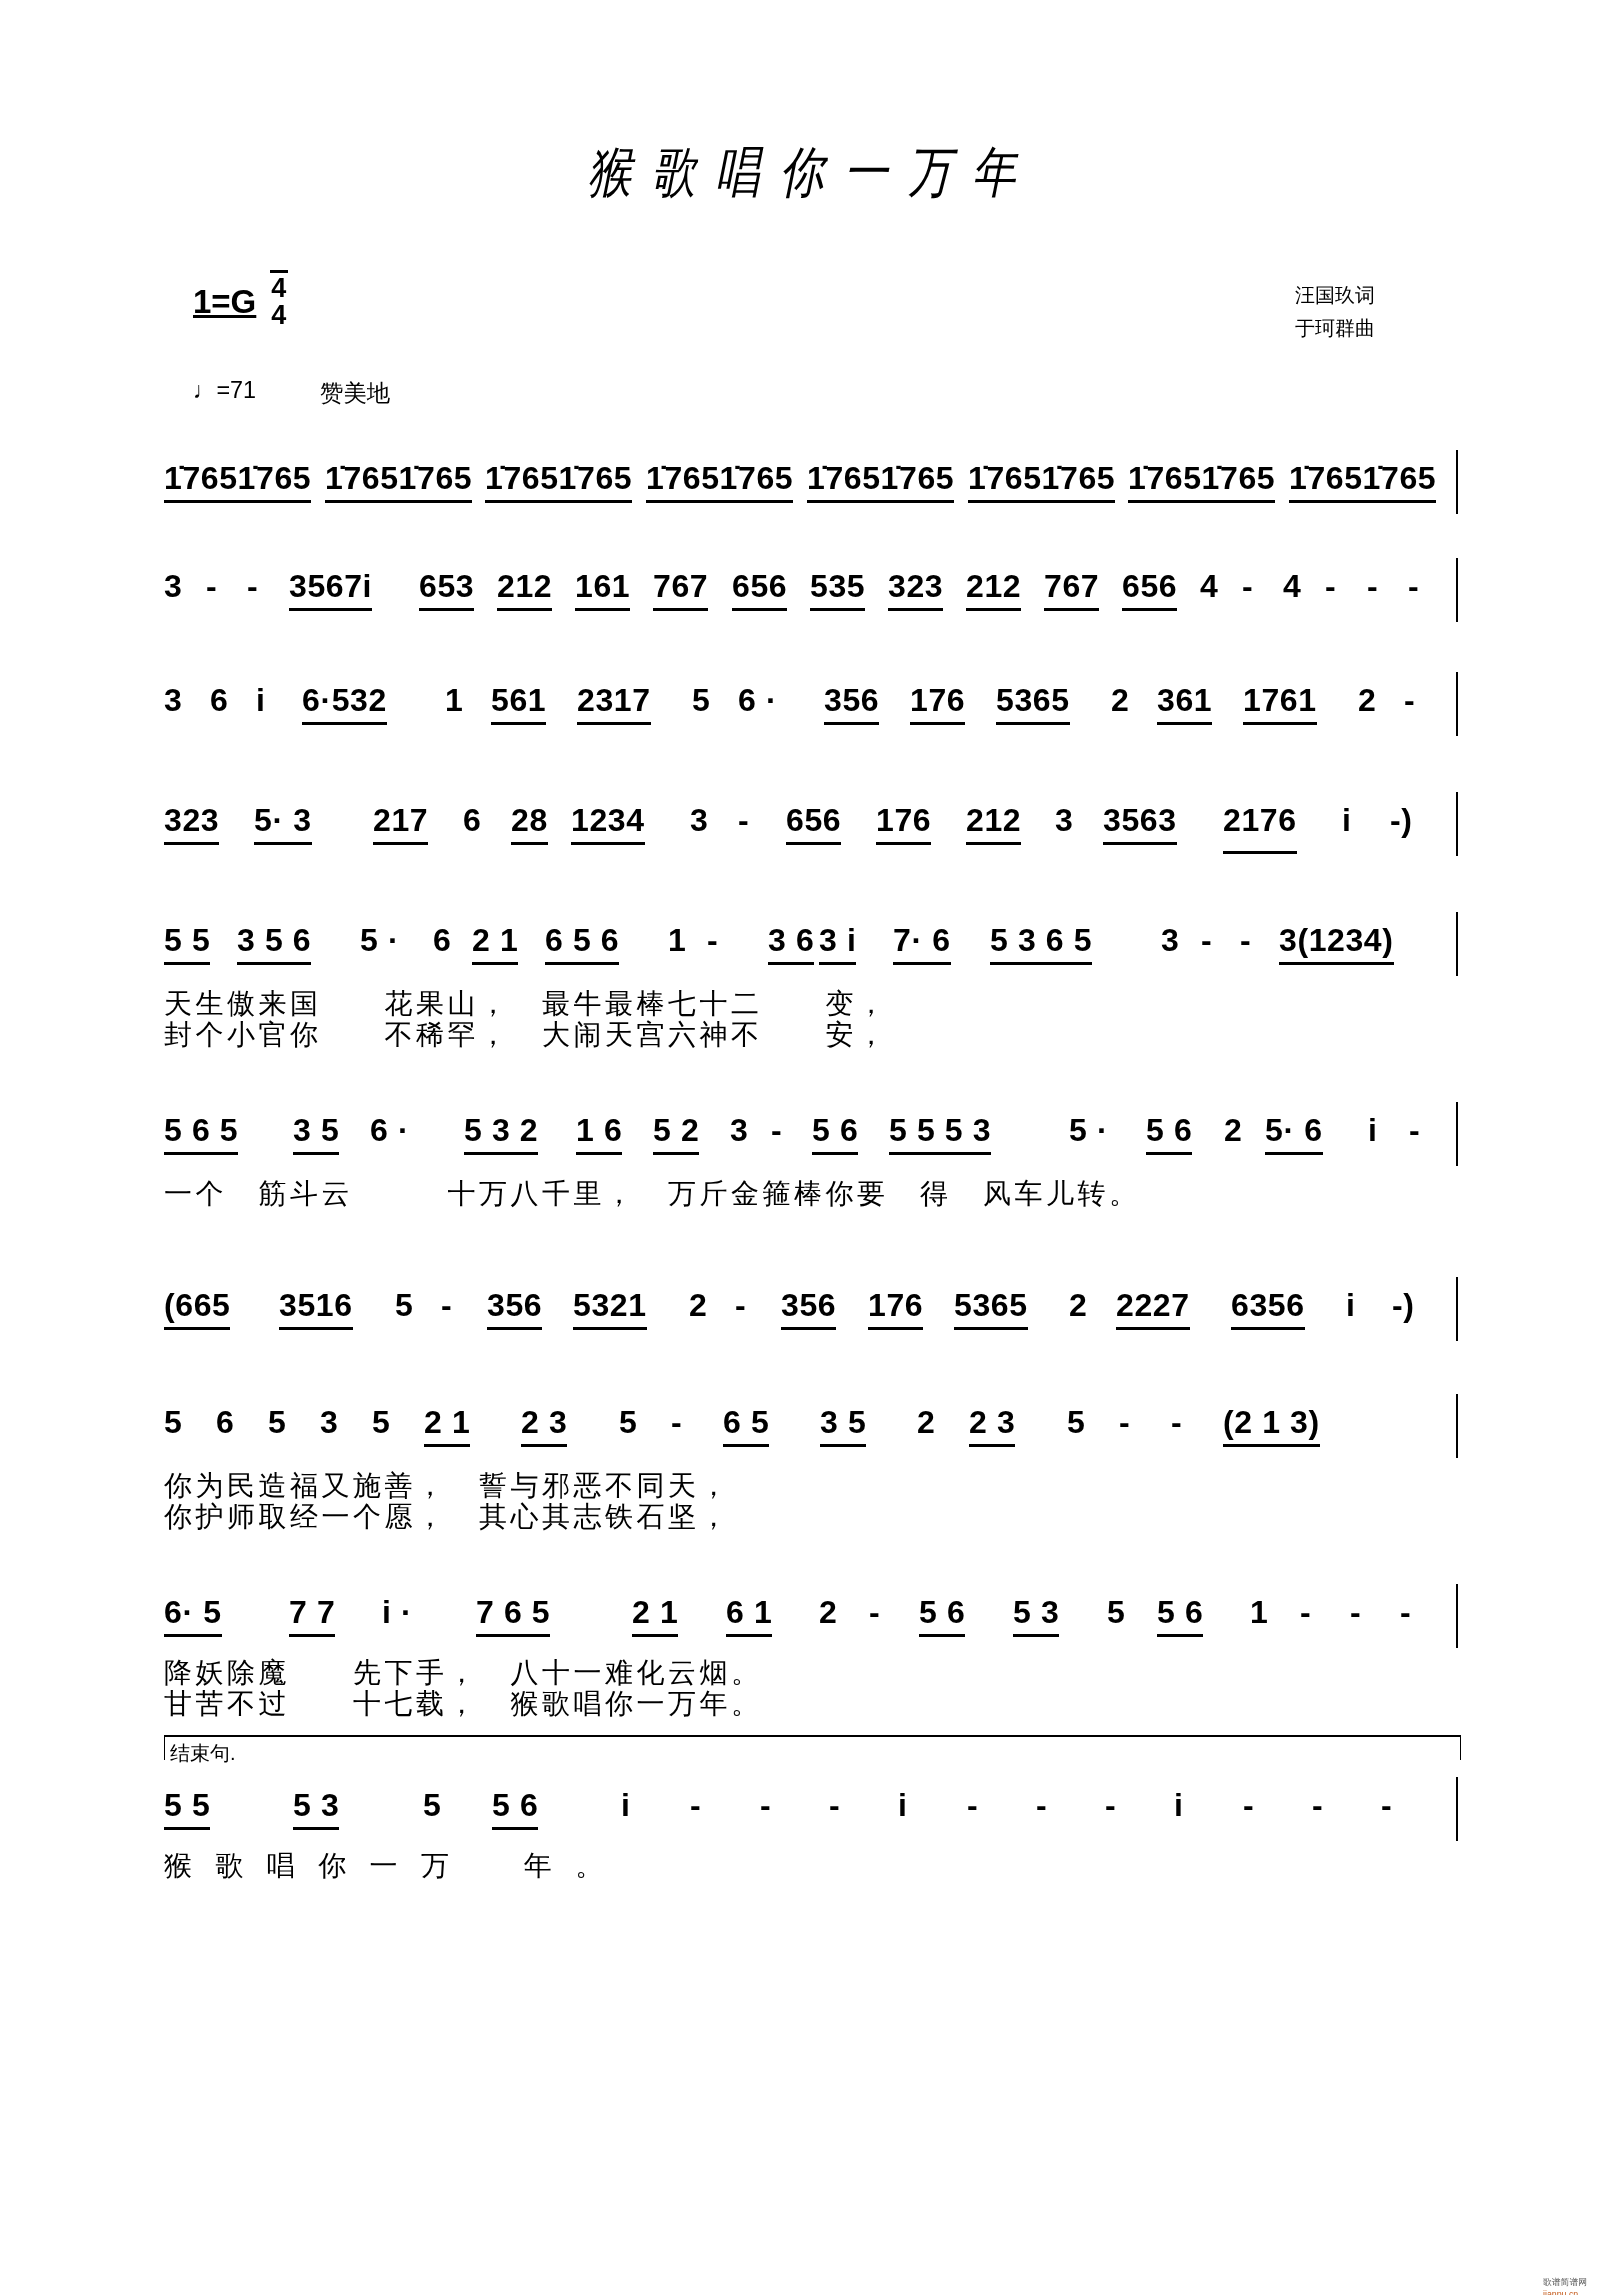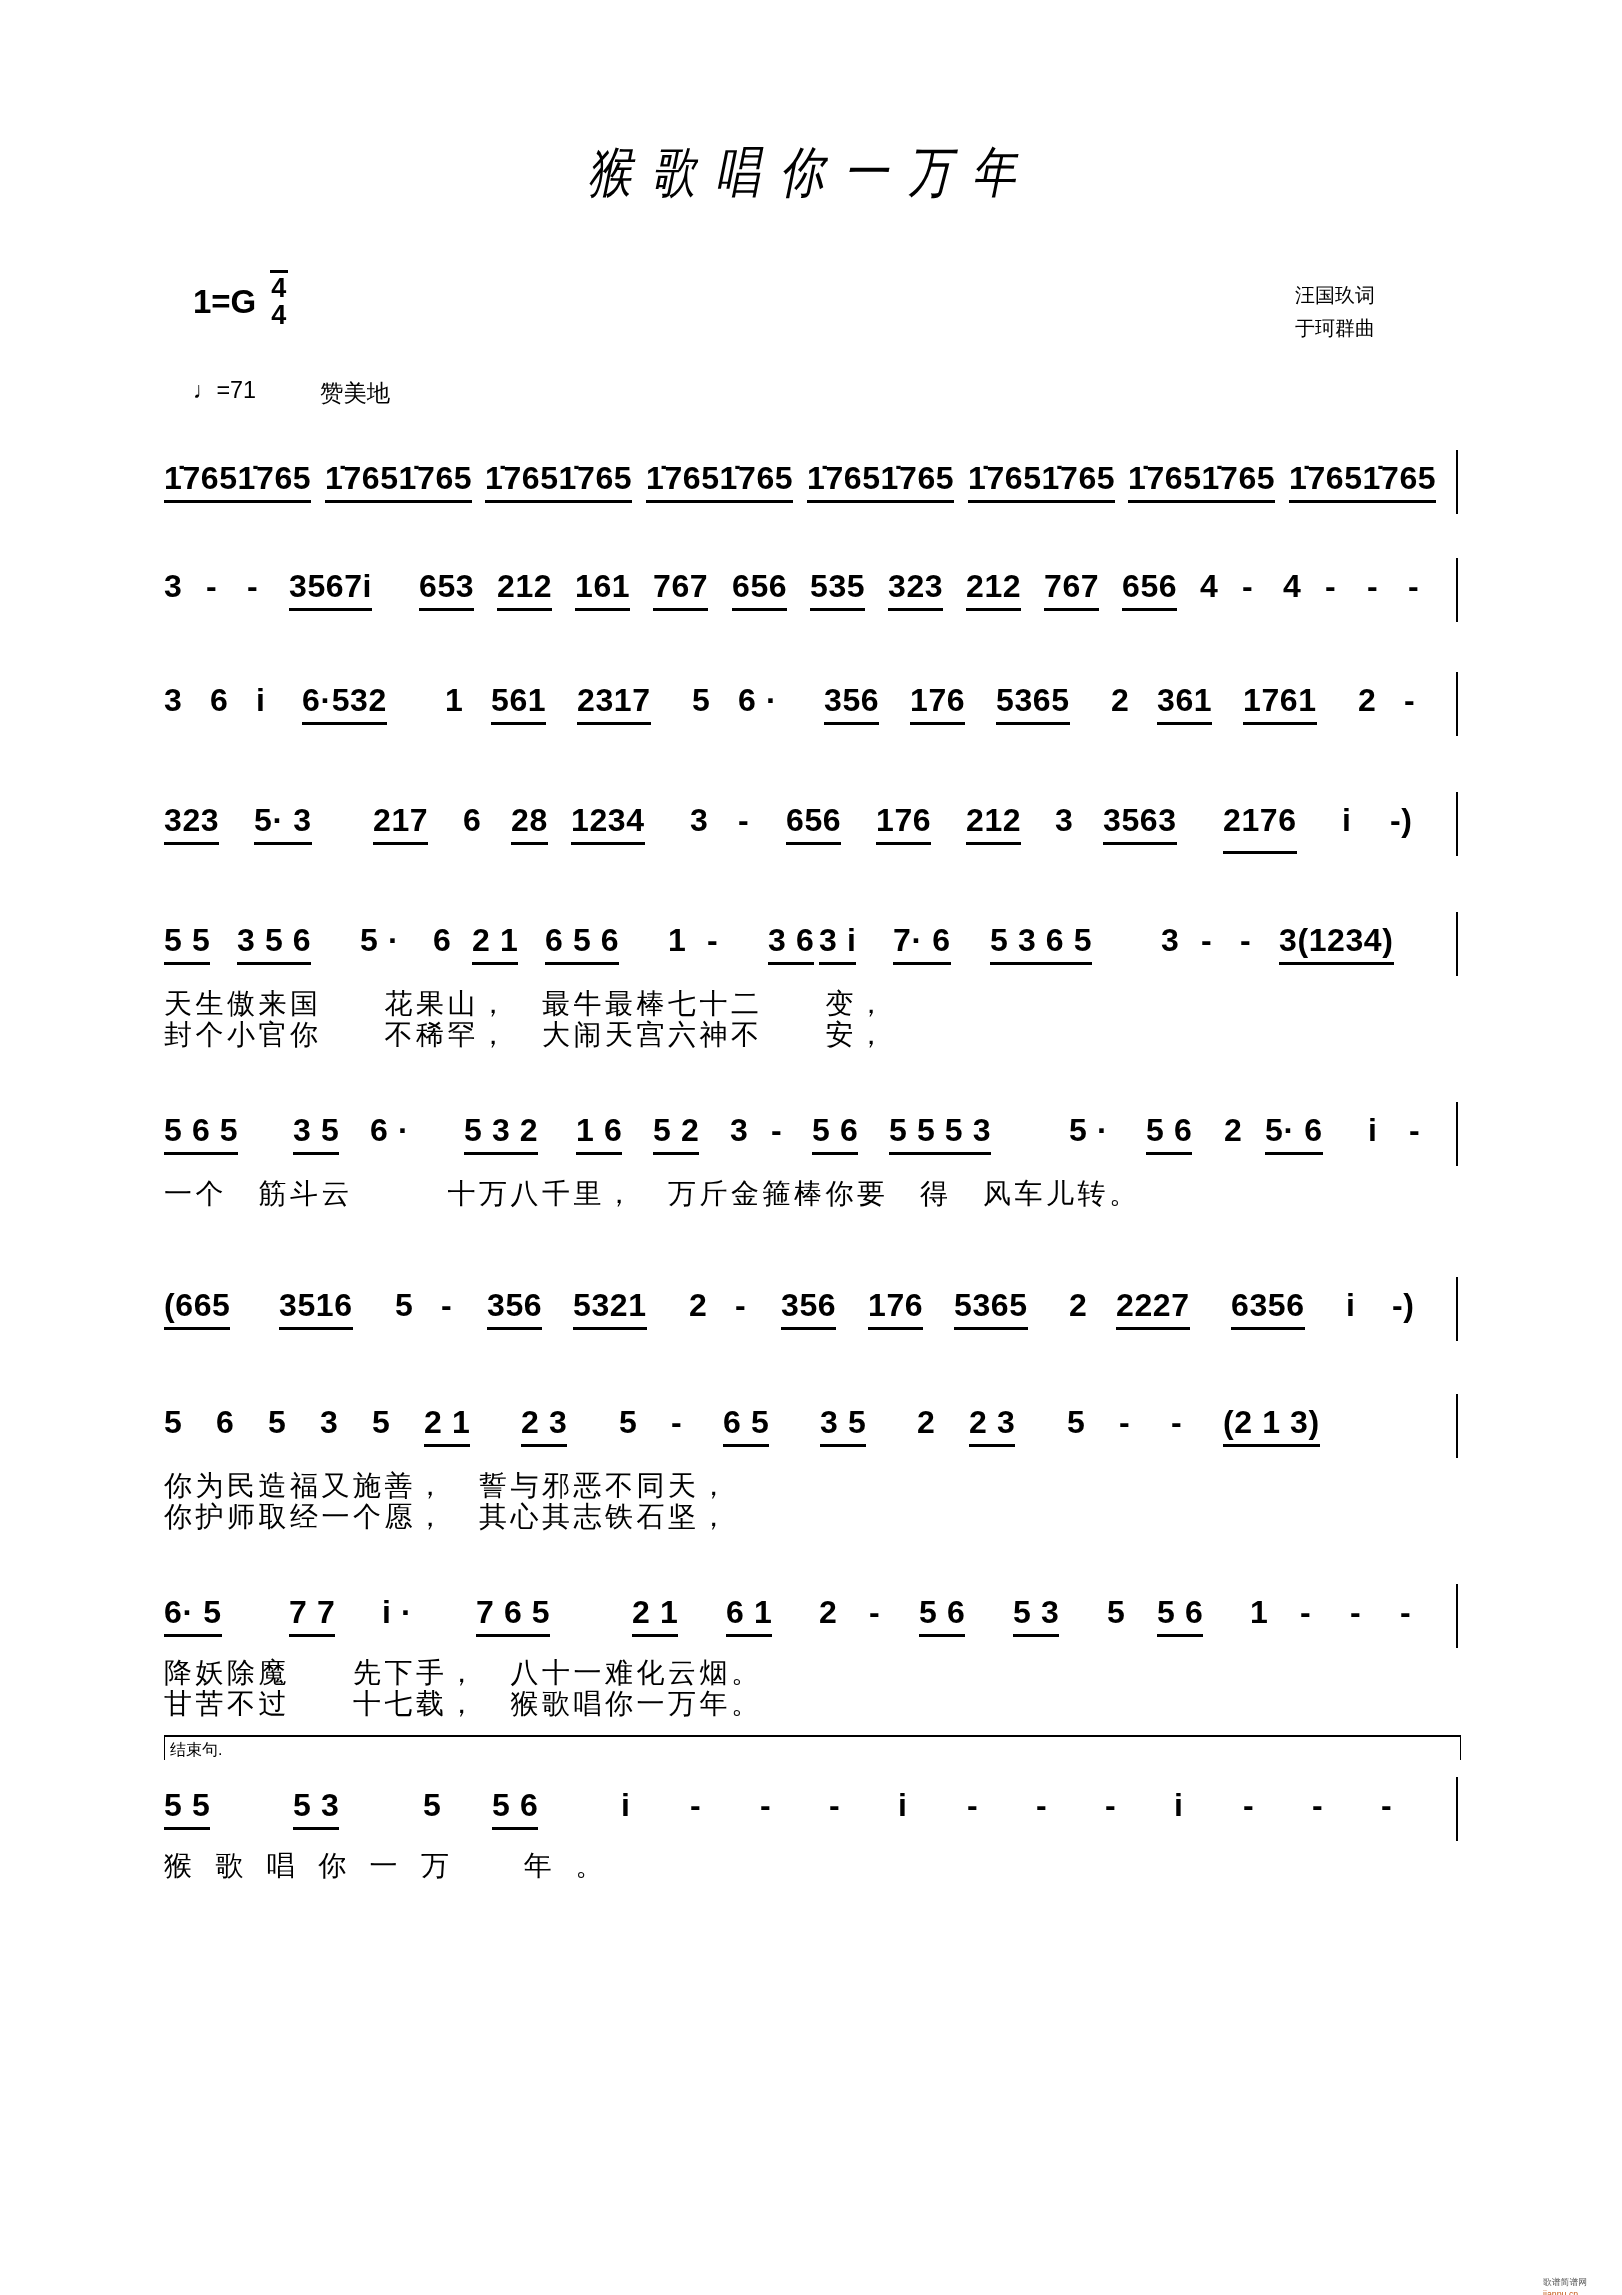--- a/index.html
+++ b/index.html
@@ -1,32 +1,32 @@
 <!DOCTYPE html>
 <html style="font-size:9.4px"><head>
 <meta charset="utf-8">
 <style>
   html,body{margin:0;padding:0;background:#fff;}
   body{width:1623px;height:2295px;position:relative;overflow:hidden;font-family:"Liberation Sans",sans-serif;color:#000;}
   .title{position:absolute;left:0;width:1623px;top:143px;text-align:center;font-family:"DejaVu Serif",serif;font-size:44px;letter-spacing:20px;font-style:italic;transform:scaleY(1.25);}
   .key{position:absolute;left:193px;top:275px;font-size:33px;display:flex;align-items:center;}
   .key .frac{display:inline-flex;flex-direction:column;align-items:center;margin-left:15px;font-weight:bold;font-size:27px;line-height:27px;}
   .key .frac .bar{width:17.5px;height:2.3px;background:#000;margin:1.2px 0;}
-  .key .kv{font-weight:bold;}
+  .key .kv{font-weight:bold;text-decoration:underline;}
   .credits{position:absolute;left:1295px;top:279px;font-size:20px;line-height:33px;}
   .tempo{position:absolute;left:193px;top:377px;font-size:23.4px;display:flex;gap:64px;}
   .line{position:absolute;left:164px;width:1304px;}
   .notes{position:absolute;left:0;top:0;height:64px;width:100%;}
   .g{position:absolute;top:0;height:64px;font-family:"Liberation Sans",sans-serif;font-weight:bold;font-size:32px;display:flex;flex-direction:column;align-items:stretch;}
   .g .dig{display:flex;height:41px;align-items:flex-end;letter-spacing:0.6px;position:relative;}
   .g .ul{height:2.9px;background:#000;margin-top:2.9px;}
   .bar{position:absolute;width:2.3px;background:#000;top:-5.8px;height:64px;}
   .lyr{position:absolute;left:0;font-size:28px;white-space:pre;letter-spacing:3.5px;}
   .endbox{position:absolute;left:164px;top:1735px;width:1295px;height:23.4px;border-top:2.3px solid #000;border-left:1.8px solid #000;border-right:1.8px solid #000;}
-  .endlabel{position:absolute;left:170px;top:1740px;font-size:16px;}
+  .endlabel{position:absolute;left:170px;top:1740px;font-size:20px;}
   .watermark{position:absolute;left:1543px;top:2277px;font-size:8.8px;color:#555;}
   .watermark span{color:#c45a1a;}
 </style>
 </head>
 <body>
 
 <div class="title">猴歌唱你一万年</div>
 
 <div class="key">
   <span class="kv">1=G</span>

